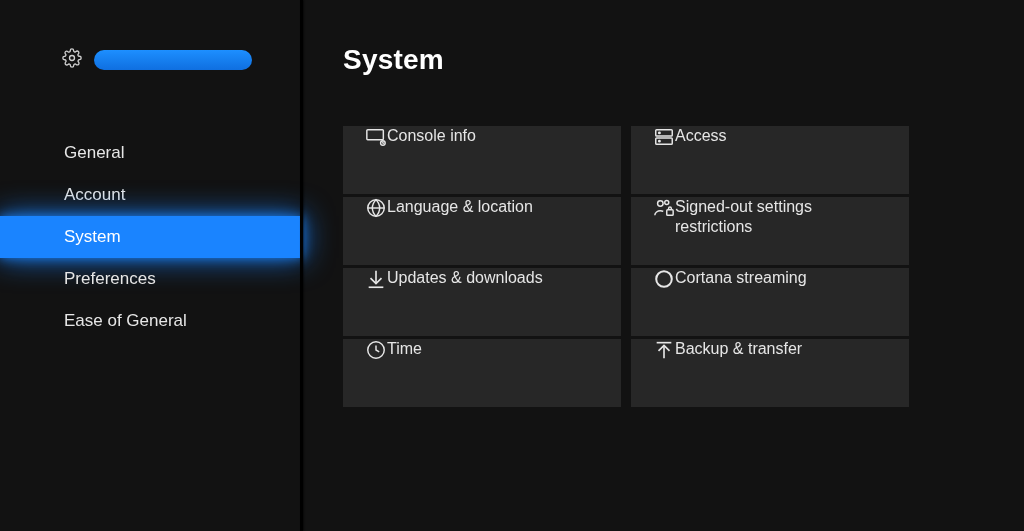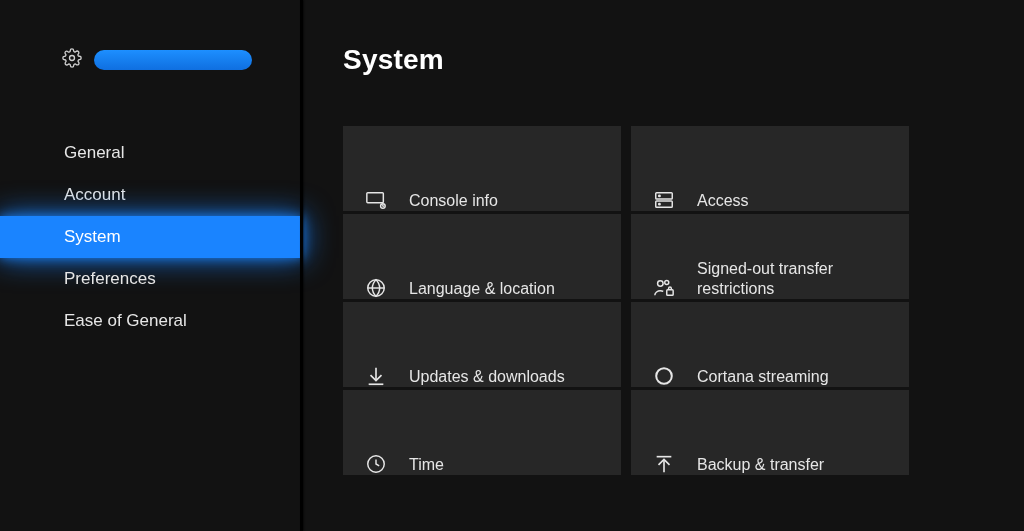--- a/index.html
+++ b/index.html
@@ -77,26 +77,25 @@
       display: flex;
       gap: 10px;
     }
     .tile-col {
       width: 278px;
       display: flex;
       flex-direction: column;
       gap: 3px;
     }
     .tile {
-      height: 85px;
+      height: 68px;
       background: #272727;
       display: flex;
-      align-items: flex-end;
+      align-items: flex-start;
       padding-left: 22px;
-      gap: 22px;
       cursor: pointer;
     }
     .tile-icon {
       width: 22px;
       height: 22px;
       display: flex;
       align-items: center;
       justify-content: center;
       color: #e6e6e6;
       flex-shrink: 0;
@@ -210,21 +209,21 @@
       <div class="tile">
         <span class="tile-icon">
           <svg width="22" height="22" viewBox="0 0 24 24" fill="none" stroke="currentColor" stroke-width="1.6">
             <circle cx="8" cy="7" r="3"></circle>
             <path d="M2 20c0-3 3-5 6-5 1.2 0 2.3.3 3.2.8"></path>
             <circle cx="15" cy="6" r="2.2"></circle>
             <rect x="15" y="14" width="7" height="6" rx="1"></rect>
             <path d="M17 14v-1.5a1.5 1.5 0 0 1 3 0V14"></path>
           </svg>
         </span>
-        <span class="tile-label">Signed-out transfer restrictions</span>
+        <span class="tile-label">Signed-out settings restrictions</span>
       </div>
 
       <div class="tile">
         <span class="tile-icon">
           <svg width="22" height="22" viewBox="0 0 24 24" fill="none" stroke="currentColor" stroke-width="2.2">
             <circle cx="12" cy="12" r="8.5"></circle>
           </svg>
         </span>
         <span class="tile-label">Cortana streaming</span>
       </div>

